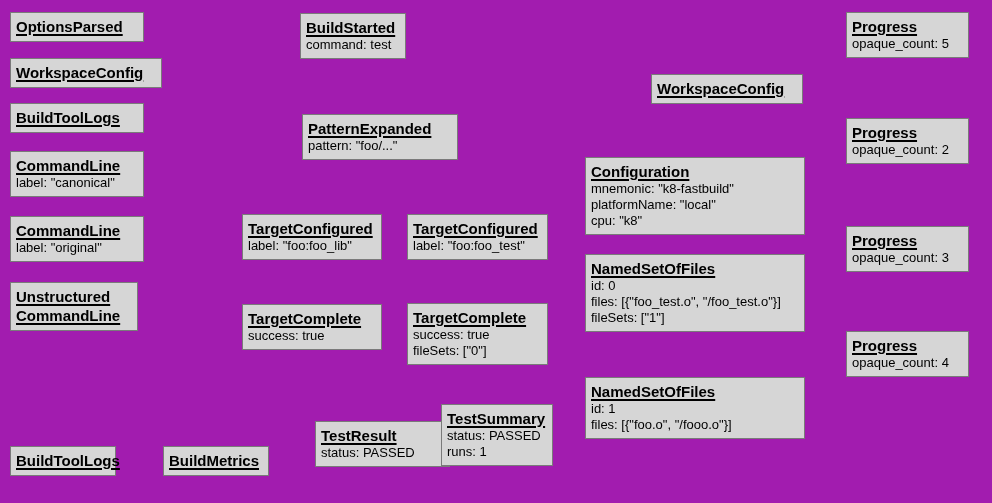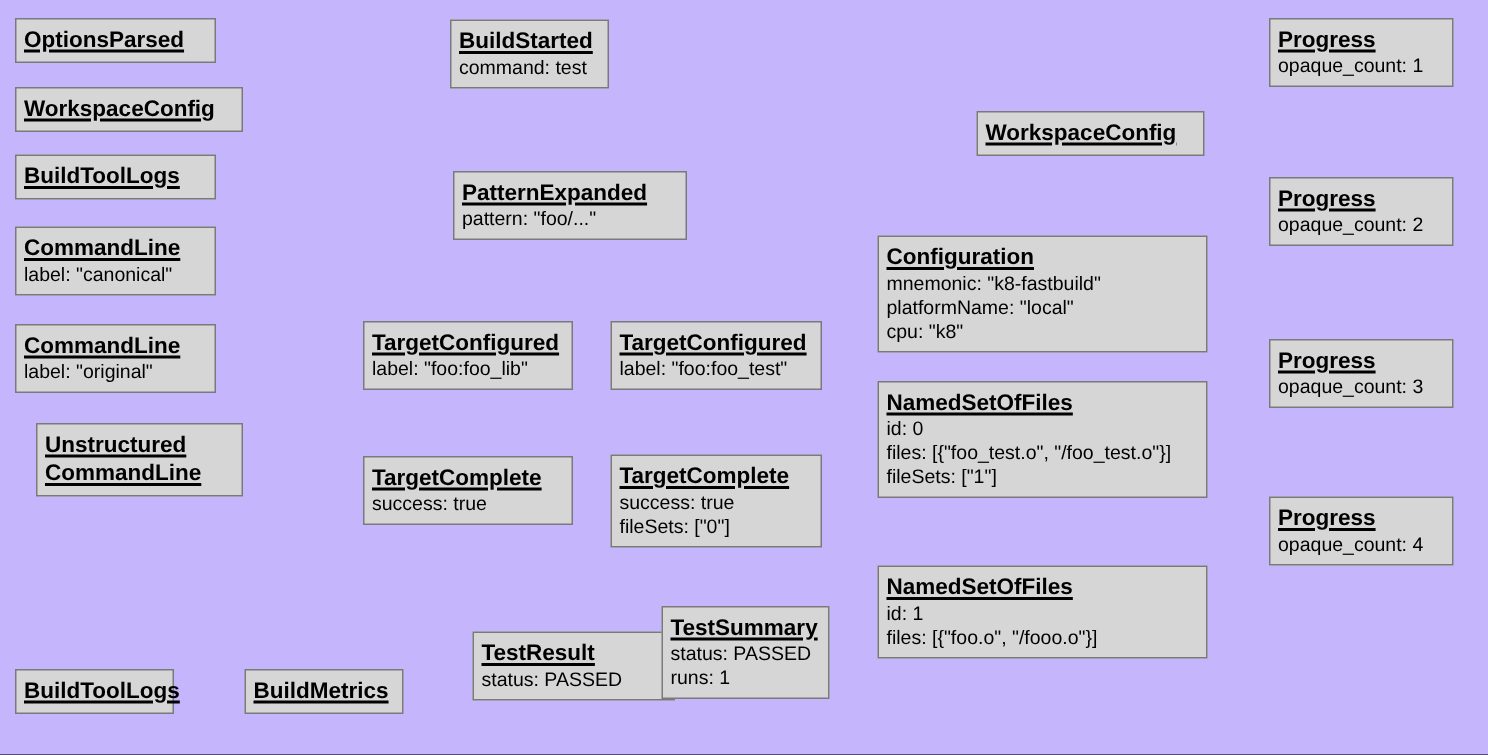--- a/index.html
+++ b/index.html
@@ -1,20 +1,20 @@
 <!DOCTYPE html>
 <html><head>
 <meta charset="utf-8">
 <style>
   html, body { margin: 0; padding: 0; background: #000; }
   .canvas {
     position: relative;
     width: 992px;
     height: 503px;
-    background: #c4b5fd;
+    background: #a21caf;
     overflow: hidden;
     font-family: "Liberation Sans", "DejaVu Sans", sans-serif;
   }
   .node {
     position: absolute;
     box-sizing: border-box;
     background: #d6d6d6;
     border: 1px solid #7a7a7a;
     padding: 4px 5px 5px 5px;
     color: #000;
@@ -55,21 +55,21 @@
   <div class="node" style="left:10px;top:151px;width:134px">
     <div class="node-title">CommandLine</div>
     <div class="node-line">label: "canonical"</div>
   </div>
 
   <div class="node" style="left:10px;top:216px;width:134px">
     <div class="node-title">CommandLine</div>
     <div class="node-line">label: "original"</div>
   </div>
 
-  <div class="node" style="left:24px;top:282px;width:138px">
+  <div class="node" style="left:10px;top:282px;width:128px">
     <div class="node-title wrap">Unstructured CommandLine</div>
   </div>
 
 
   <div class="node" style="left:10px;top:446px;width:106px">
     <div class="node-title">BuildToolLogs</div>
   </div>
 
   <div class="node" style="left:163px;top:446px;width:106px">
     <div class="node-title">BuildMetrics</div>
@@ -136,21 +136,21 @@
   </div>
 
   <div class="node" style="left:585px;top:377px;width:220px">
     <div class="node-title">NamedSetOfFiles</div>
     <div class="node-line">id: 1</div>
     <div class="node-line">files: [{"foo.o", "/fooo.o"}]</div>
   </div>
 
   <div class="node" style="left:846px;top:12px;width:123px">
     <div class="node-title">Progress</div>
-    <div class="node-line">opaque_count: 1</div>
+    <div class="node-line">opaque_count: 5</div>
   </div>
 
   <div class="node" style="left:846px;top:118px;width:123px">
     <div class="node-title">Progress</div>
     <div class="node-line">opaque_count: 2</div>
   </div>
 
   <div class="node" style="left:846px;top:226px;width:123px">
     <div class="node-title">Progress</div>
     <div class="node-line">opaque_count: 3</div>

